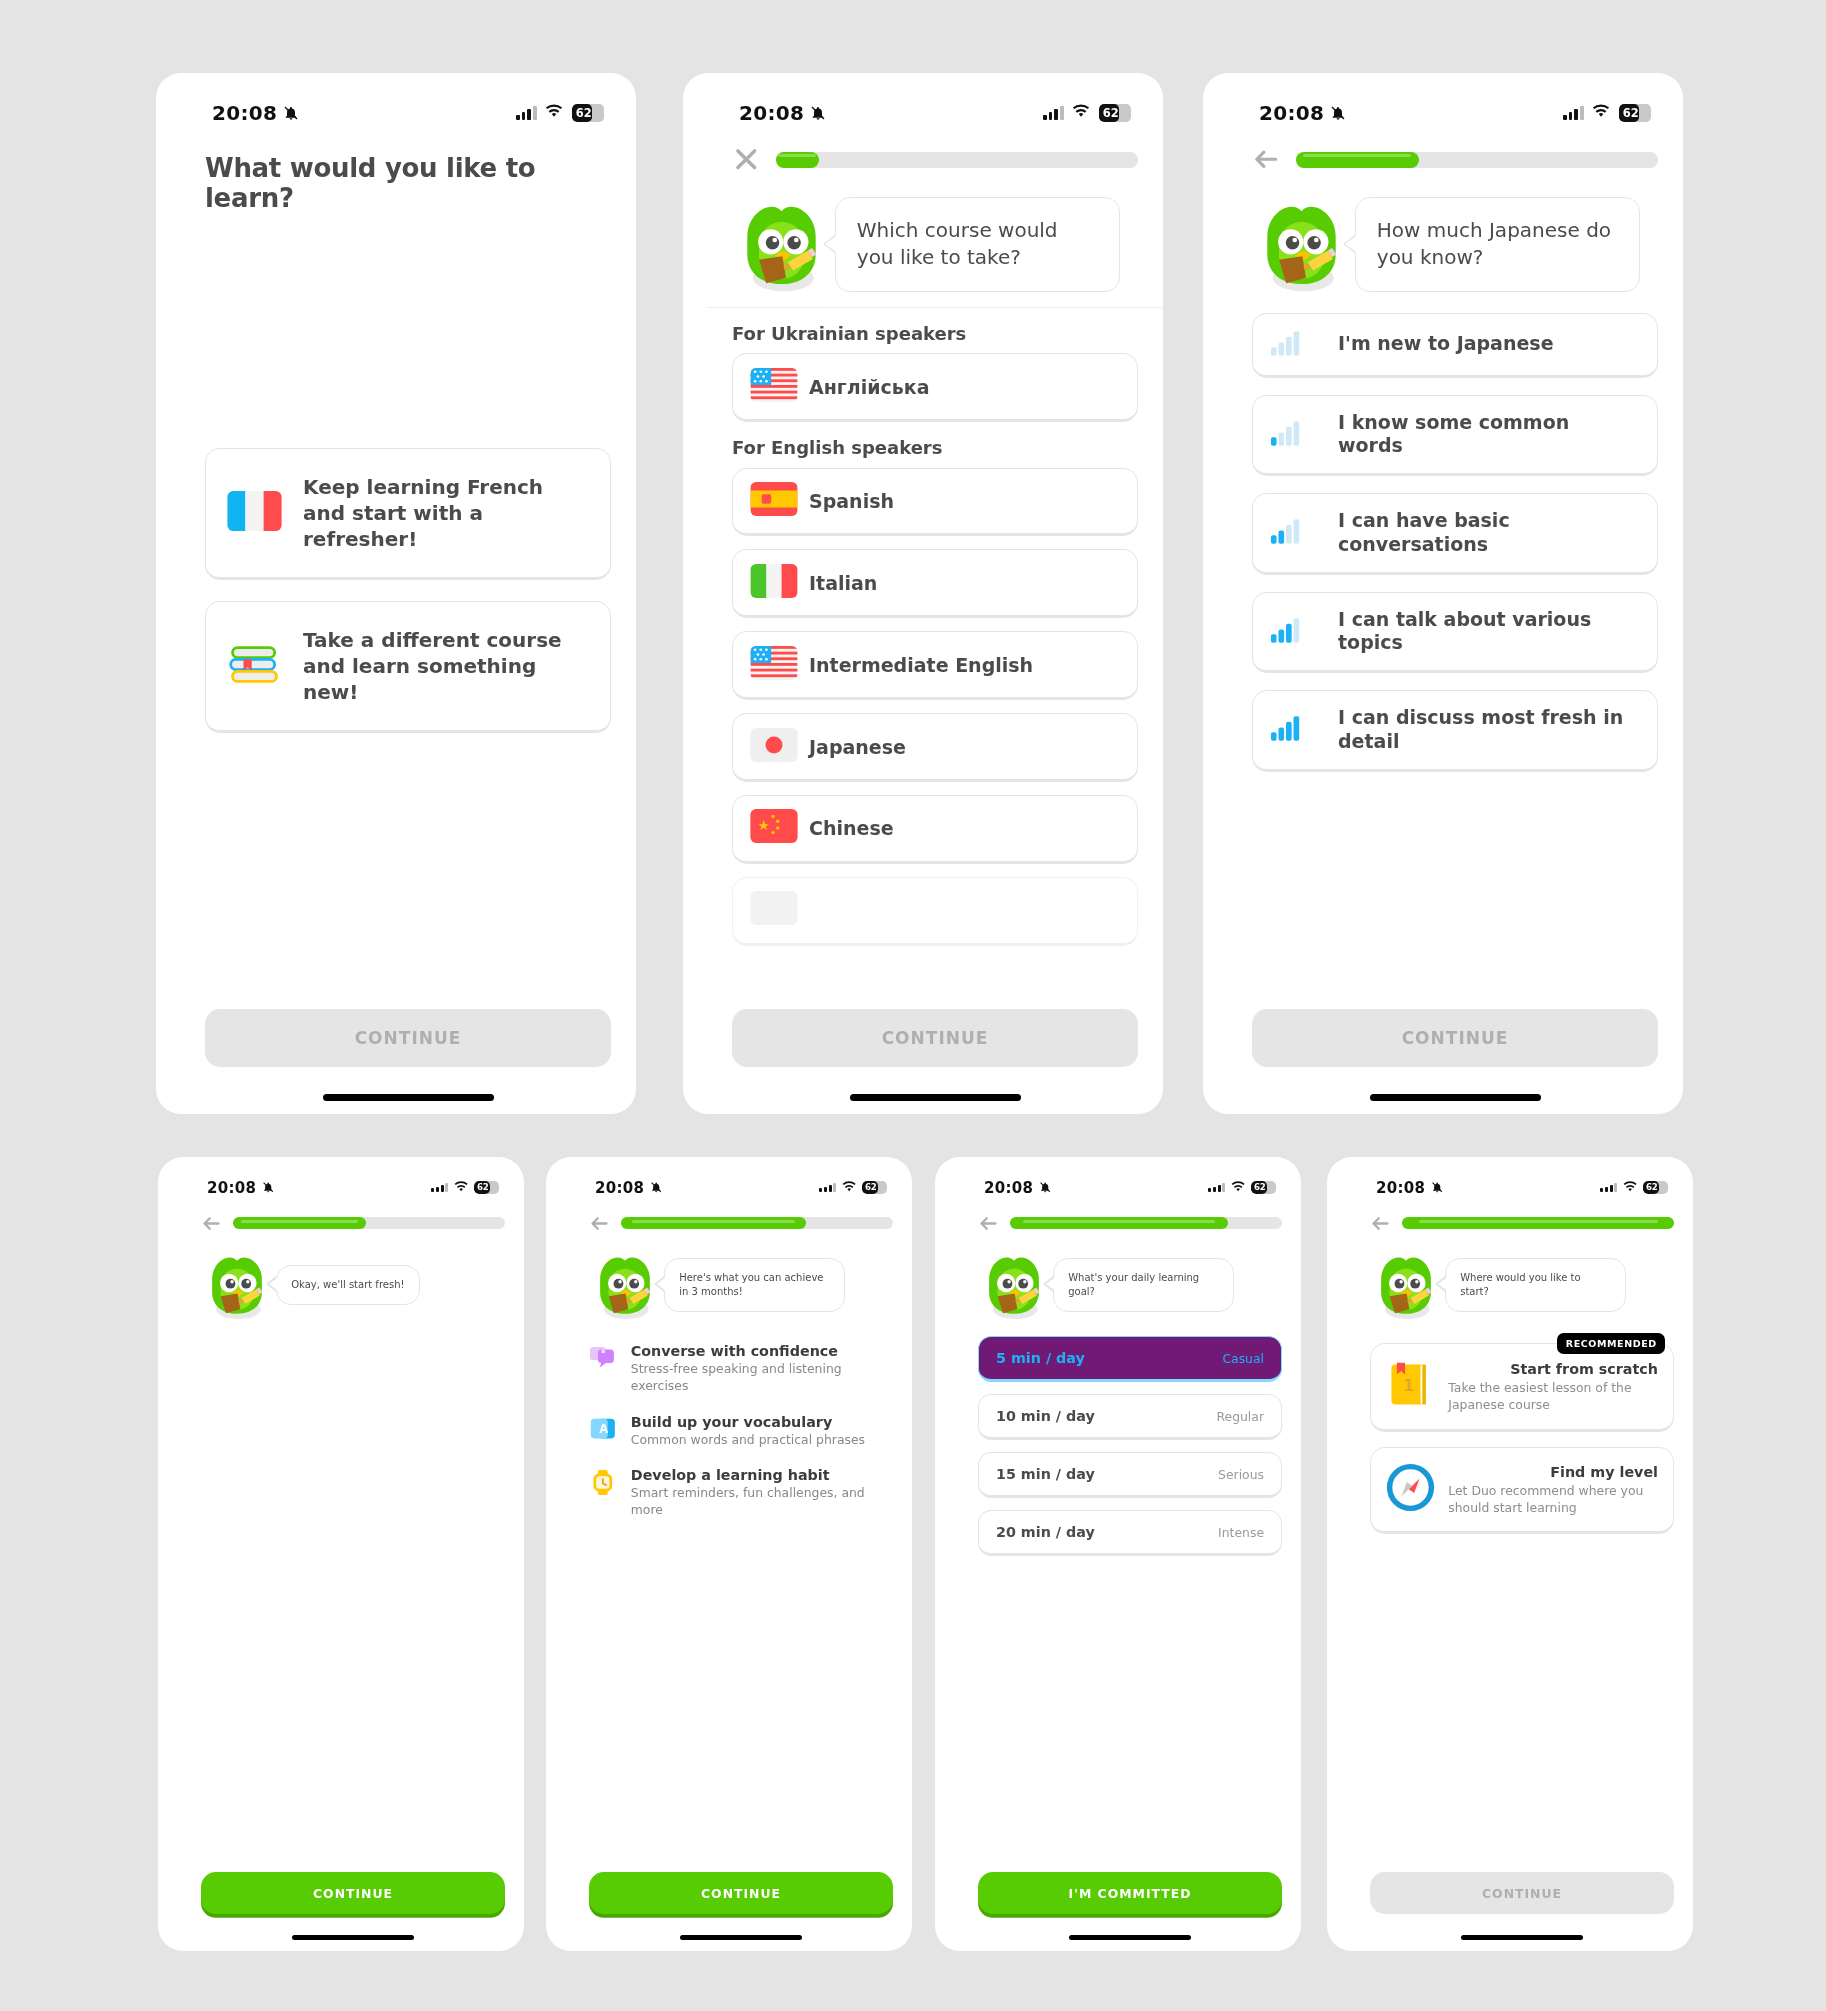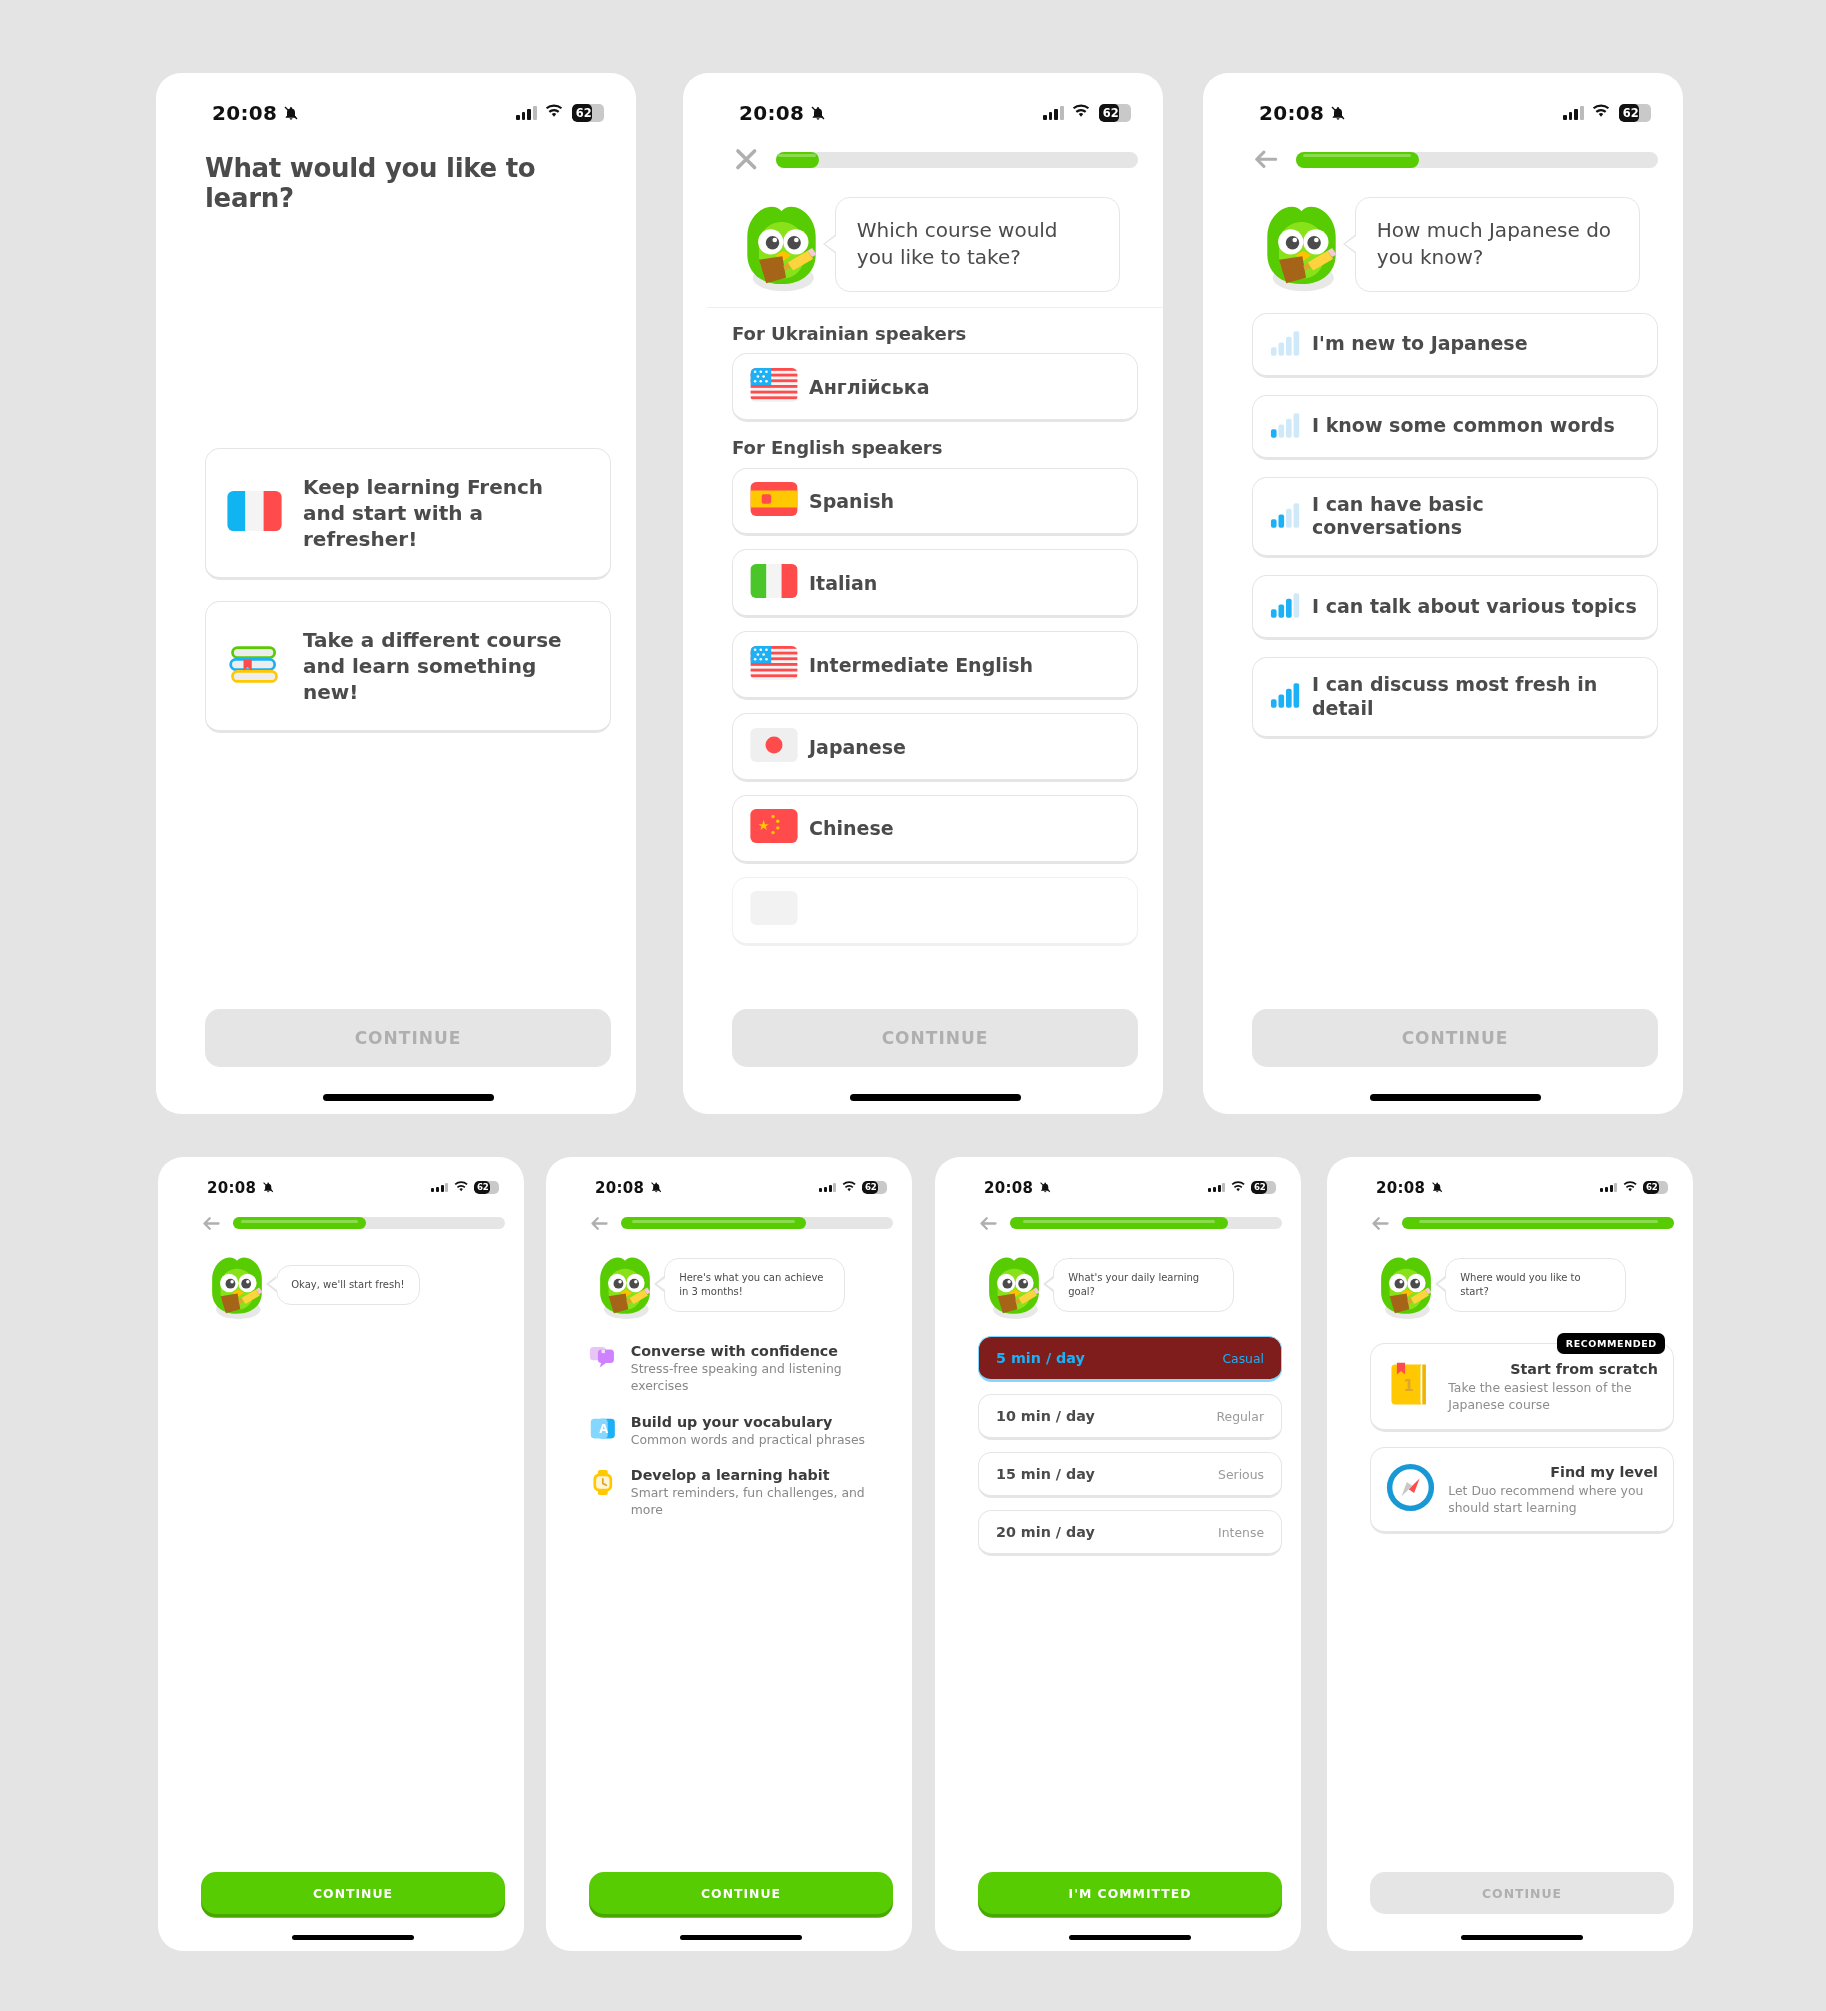--- a/index.html
+++ b/index.html
@@ -152,40 +152,40 @@
   .sec-head {
     font-size: 18px; font-weight: 700; color: #4b4b4b;
     padding: 15px 25px 9.5px 25px;
   }
   .course-list { padding: 0 25px; display: flex; flex-direction: column; gap: 13.3px; }
   .course { padding: 13.3px 17px; gap: 11px; }
   .course .lbl { font-size: 19px; font-weight: 700; color: #4b4b4b; }
 
   
   .level-list { padding: 5.7px 25px 0 25px; display: flex; flex-direction: column; gap: 17px; }
-  .level { padding: 15px 17px; gap: 10px; }
+  .level { padding: 15px 17px; gap: 36px; }
   .level .lbl { font-size: 19px; font-weight: 700; color: #4b4b4b; line-height: 1.25; }
 
   
   .benefits { padding: 13.3px 19px 0 19px; display:flex; flex-direction:column; gap: 19px; }
   .benefit { display: flex; gap: 13.3px; align-items: flex-start; }
   .benefit .bicon { flex: 0 0 auto; line-height: 0; margin-top: 1.9px; }
   .benefit .btitle { font-size: 14.3px; font-weight: 700; color: #3c3c3c; }
   .benefit .bsub { font-size: 12.4px; color: #888; line-height: 1.35; margin-top: 1.9px; }
 
   
   .goal-list { padding: 5.7px 19px 0 19px; display:flex; flex-direction:column; gap: 11.4px; }
   .goal {
     border: 1.9px solid #e5e5e5; border-bottom-width: 3.8px; border-radius: 13.3px;
     padding: 13.3px 17px; display: flex; align-items: center; justify-content: space-between;
     cursor: pointer; background: #fff;
   }
   .goal .gm { font-size: 14.3px; font-weight: 700; color: #4b4b4b; }
   .goal .gt { font-size: 12.4px; color: #9a9a9a; }
-  .goal.sel { background: #7f1d1d; border-color: #84d8ff; }
+  .goal.sel { background: #701a75; border-color: #84d8ff; }
   .goal.sel .gm { color: #1cb0f6; }
   .goal.sel .gt { color: #1cb0f6; }
 
   
   .start-list { padding: 13.3px 19px 0 19px; display:flex; flex-direction:column; gap: 15px; position: relative; }
   .start {
     border: 1.9px solid #e5e5e5; border-bottom-width: 3.8px; border-radius: 15px;
     padding: 15px 15px; display: flex; gap: 13.3px; align-items: center;
     cursor: pointer; background: #fff; position: relative;
   }

